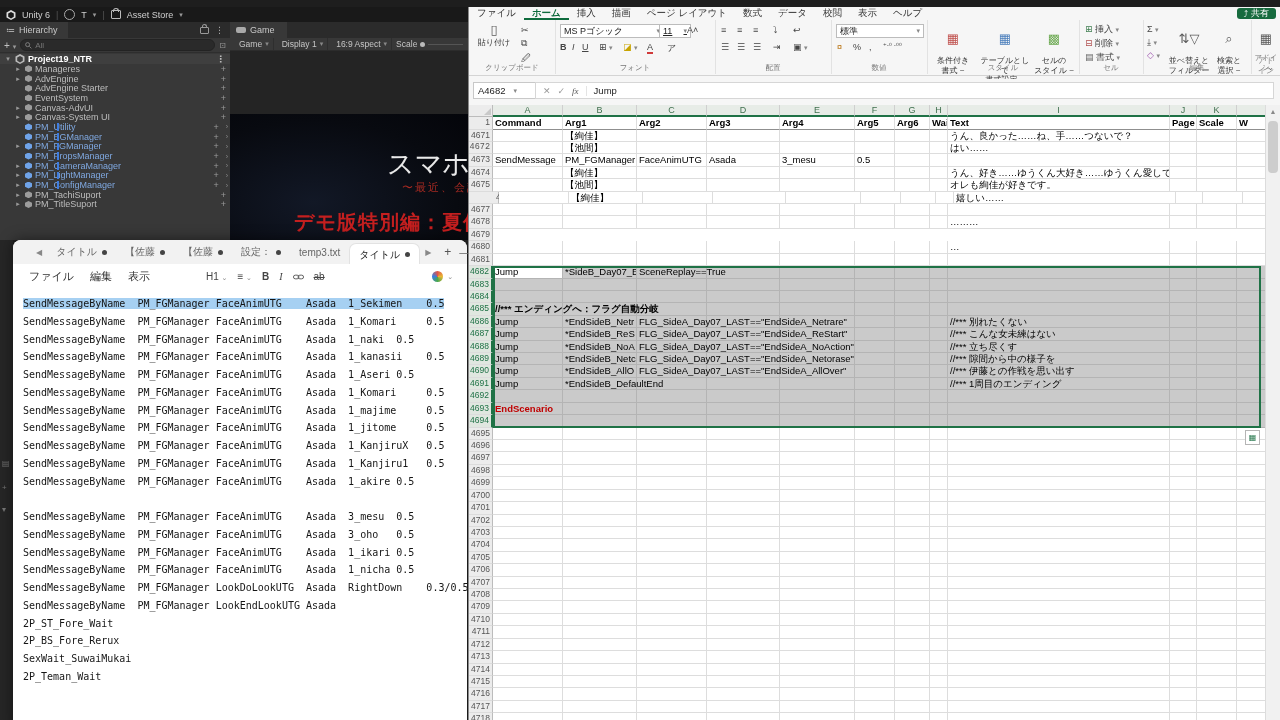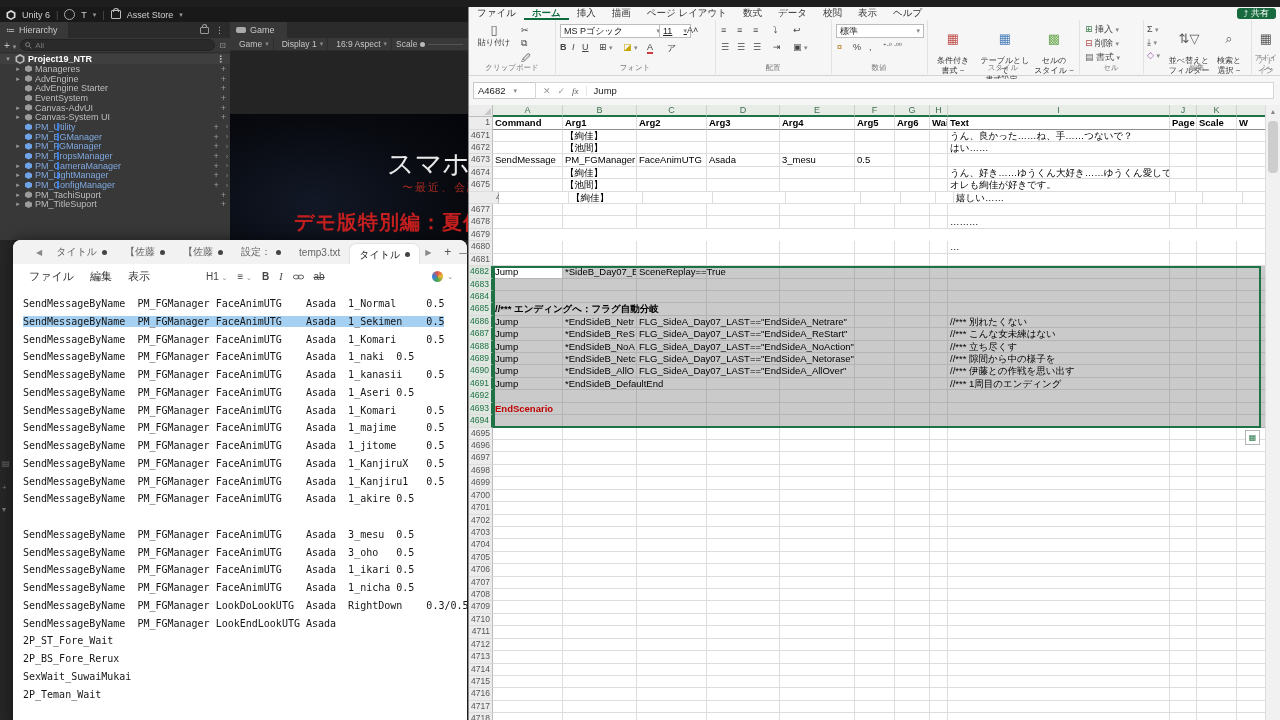--- a/index.html
+++ b/index.html
@@ -385,21 +385,20 @@
             <rect x="5.5" y="2" width="6" height="4" rx="2" fill="none" stroke="#555"></rect>
           </svg>
         <span class="np-strike">ab</span>
       </span>
       <span class="np-sparkle">
         <span class="np-circle"></span>
         <span class="x-chev">⌄</span>
       </span>
     </div>
     <div class="np-body" id="np-body">
-        <div class="nline"><span>SendMessageByName  PM_FGManager FaceAnimUTG    Asada  1_Normal     0.5</span></div>
         <div class="nline"><span class="sel">SendMessageByName  PM_FGManager FaceAnimUTG    Asada  1_Sekimen    0.5</span></div>
         <div class="nline"><span>SendMessageByName  PM_FGManager FaceAnimUTG    Asada  1_Komari     0.5</span></div>
         <div class="nline"><span>SendMessageByName  PM_FGManager FaceAnimUTG    Asada  1_naki  0.5</span></div>
         <div class="nline"><span>SendMessageByName  PM_FGManager FaceAnimUTG    Asada  1_kanasii    0.5</span></div>
         <div class="nline"><span>SendMessageByName  PM_FGManager FaceAnimUTG    Asada  1_Aseri 0.5</span></div>
         <div class="nline"><span>SendMessageByName  PM_FGManager FaceAnimUTG    Asada  1_Komari     0.5</span></div>
         <div class="nline"><span>SendMessageByName  PM_FGManager FaceAnimUTG    Asada  1_majime     0.5</span></div>
         <div class="nline"><span>SendMessageByName  PM_FGManager FaceAnimUTG    Asada  1_jitome     0.5</span></div>
         <div class="nline"><span>SendMessageByName  PM_FGManager FaceAnimUTG    Asada  1_KanjiruX   0.5</span></div>
         <div class="nline"><span>SendMessageByName  PM_FGManager FaceAnimUTG    Asada  1_Kanjiru1   0.5</span></div>
@@ -597,21 +596,21 @@
             <div class="xc" style="width: 75px; height: 100%;"></div>
             <div class="xc" style="width: 40px; height: 100%;"></div>
             <div class="xc" style="width: 35px; height: 100%;"></div>
             <div class="xc" style="width: 18px; height: 100%;"></div>
             <div class="xc" style="width: 222px; height: 100%;">うん、良かった……ね、手……つないで？</div>
             <div class="xc" style="width: 27px; height: 100%;"></div>
             <div class="xc" style="width: 40px; height: 100%;"></div>
             <div class="xc" style="width: 30px; height: 100%;"></div>
           </div>
           <div class="xrow" style="top: 36.92px; height: 12.42px;">
-            <div class="xrh" style="height: 100%;">4672</div>
+            <div class="xrh" style="height: 100%; font-family: Liberation Mono, monospace;">4672</div>
             <div class="xc" style="width: 70px; height: 100%;"></div>
             <div class="xc" style="width: 74px; height: 100%;">【池間】</div>
             <div class="xc" style="width: 70px; height: 100%;"></div>
             <div class="xc" style="width: 73px; height: 100%;"></div>
             <div class="xc" style="width: 75px; height: 100%;"></div>
             <div class="xc" style="width: 40px; height: 100%;"></div>
             <div class="xc" style="width: 35px; height: 100%;"></div>
             <div class="xc" style="width: 18px; height: 100%;"></div>
             <div class="xc" style="width: 222px; height: 100%;">はい……</div>
             <div class="xc" style="width: 27px; height: 100%;"></div>

